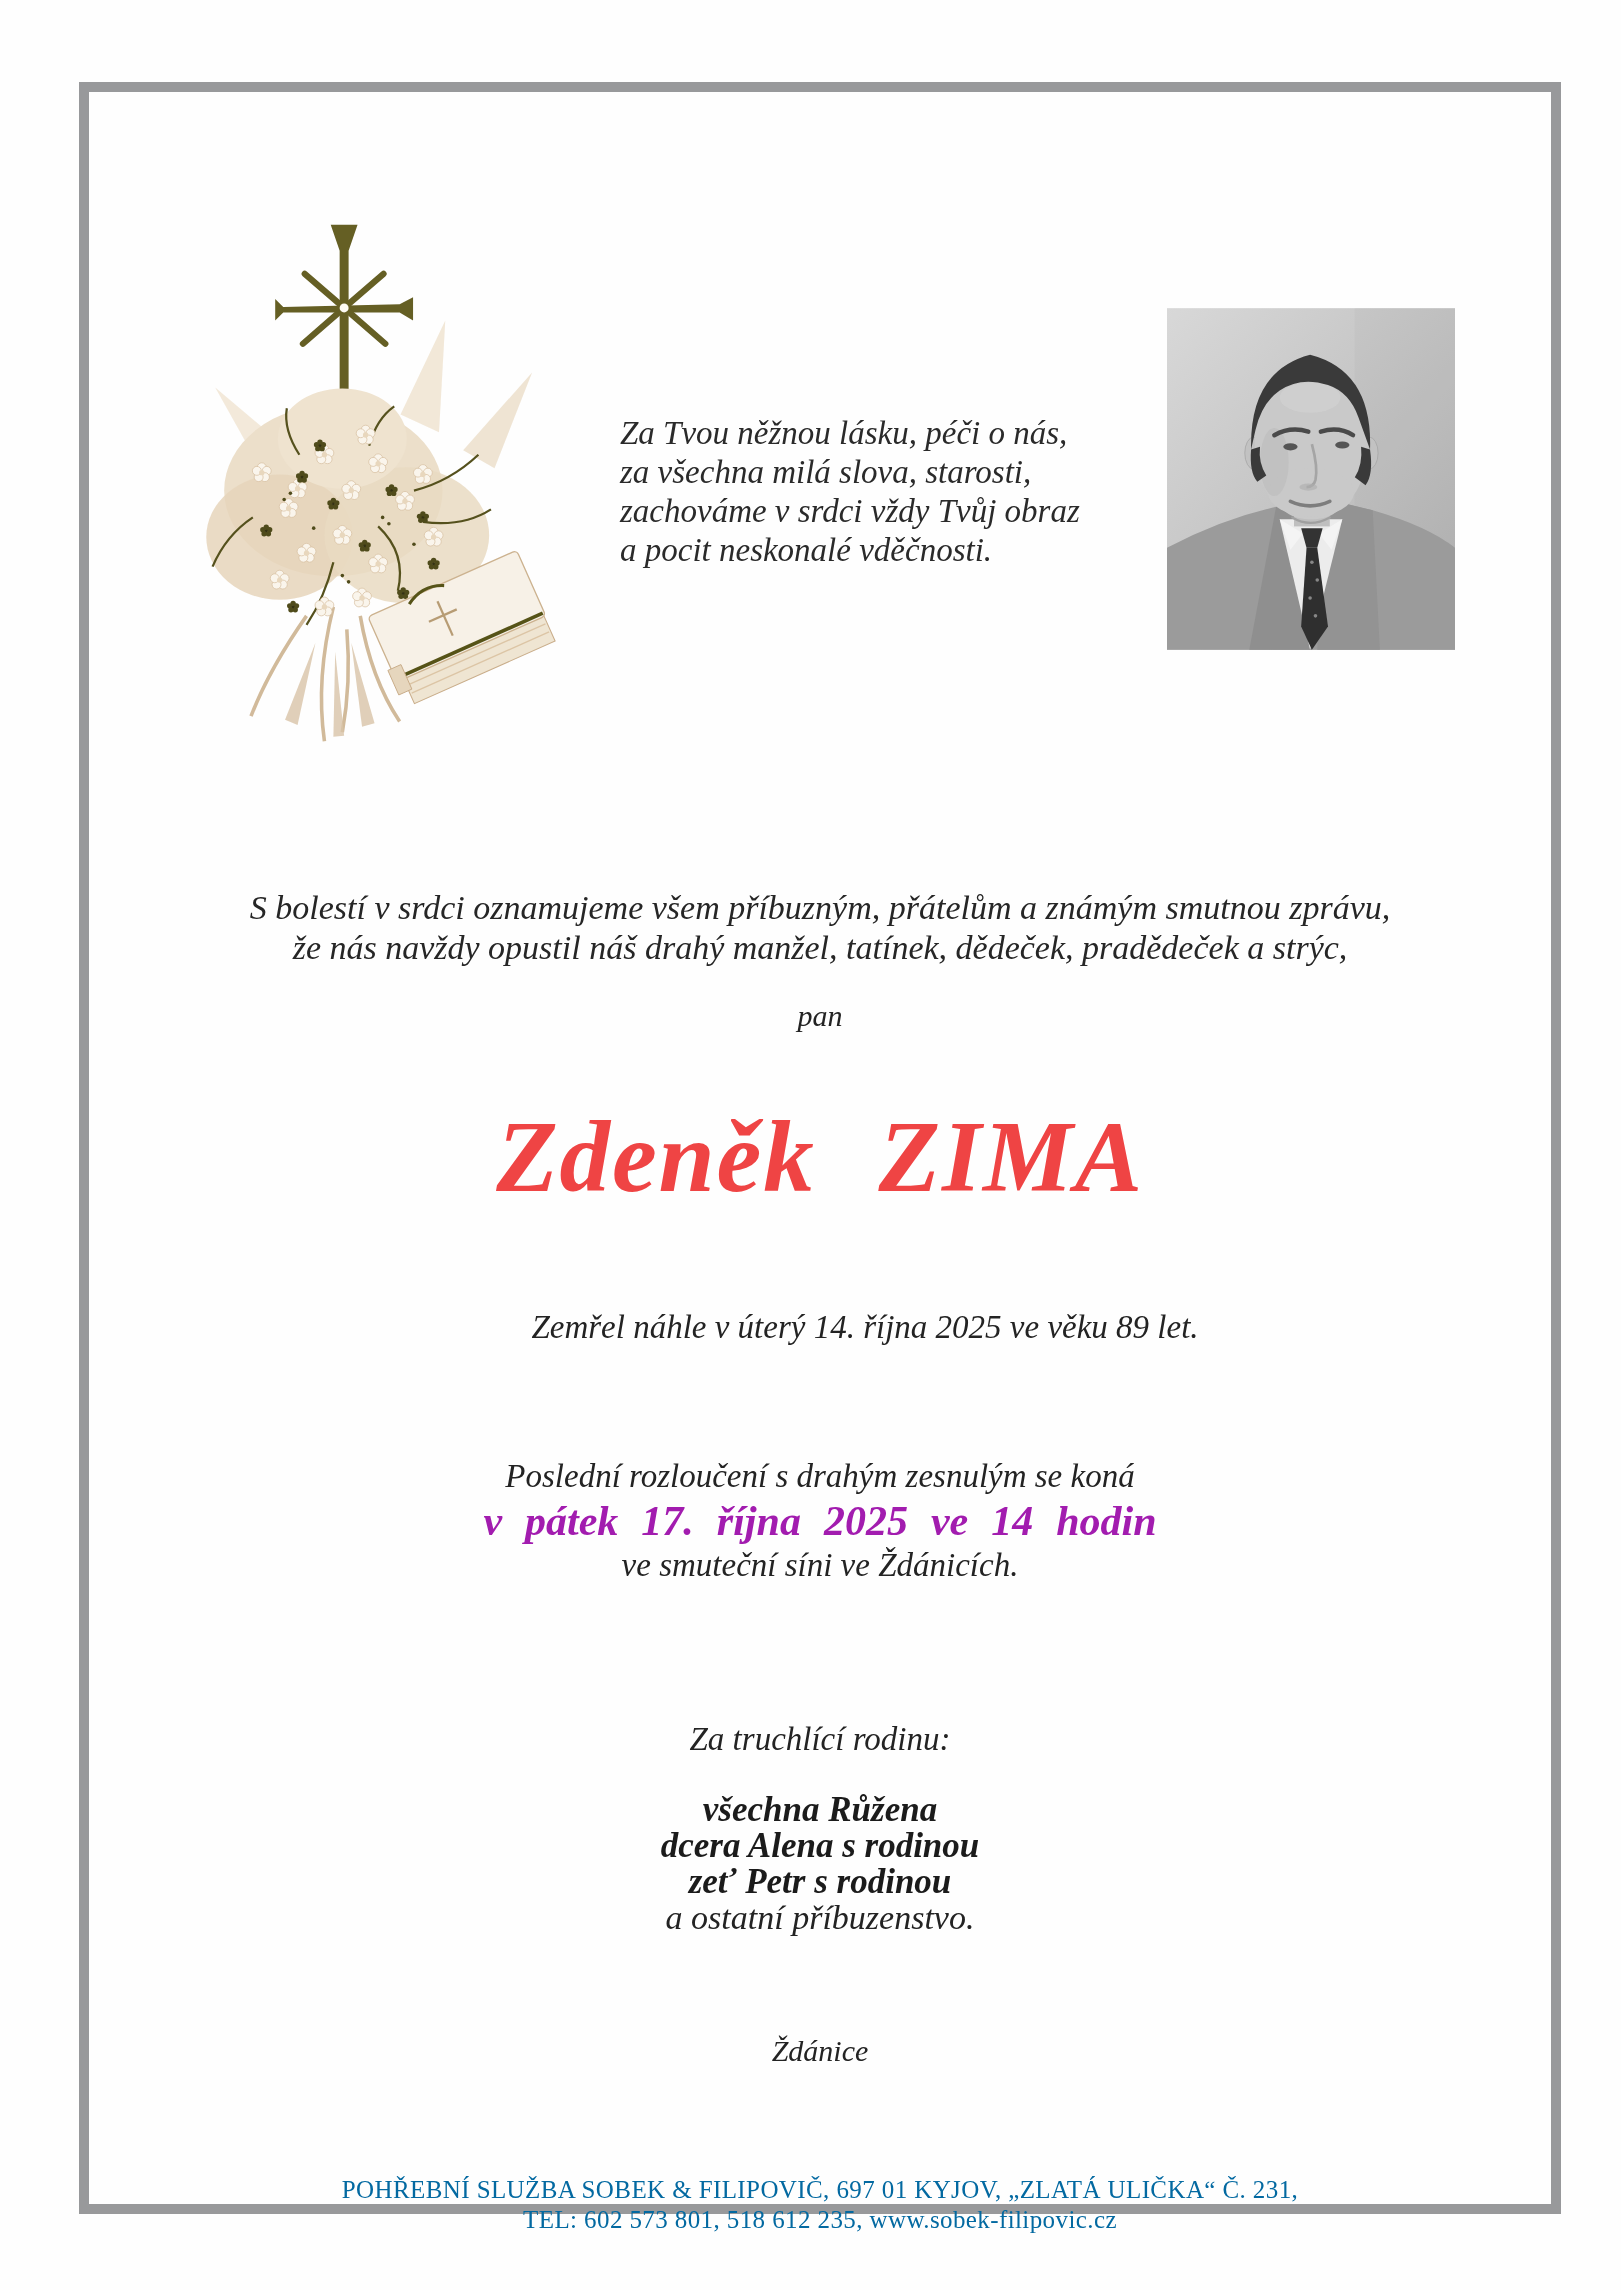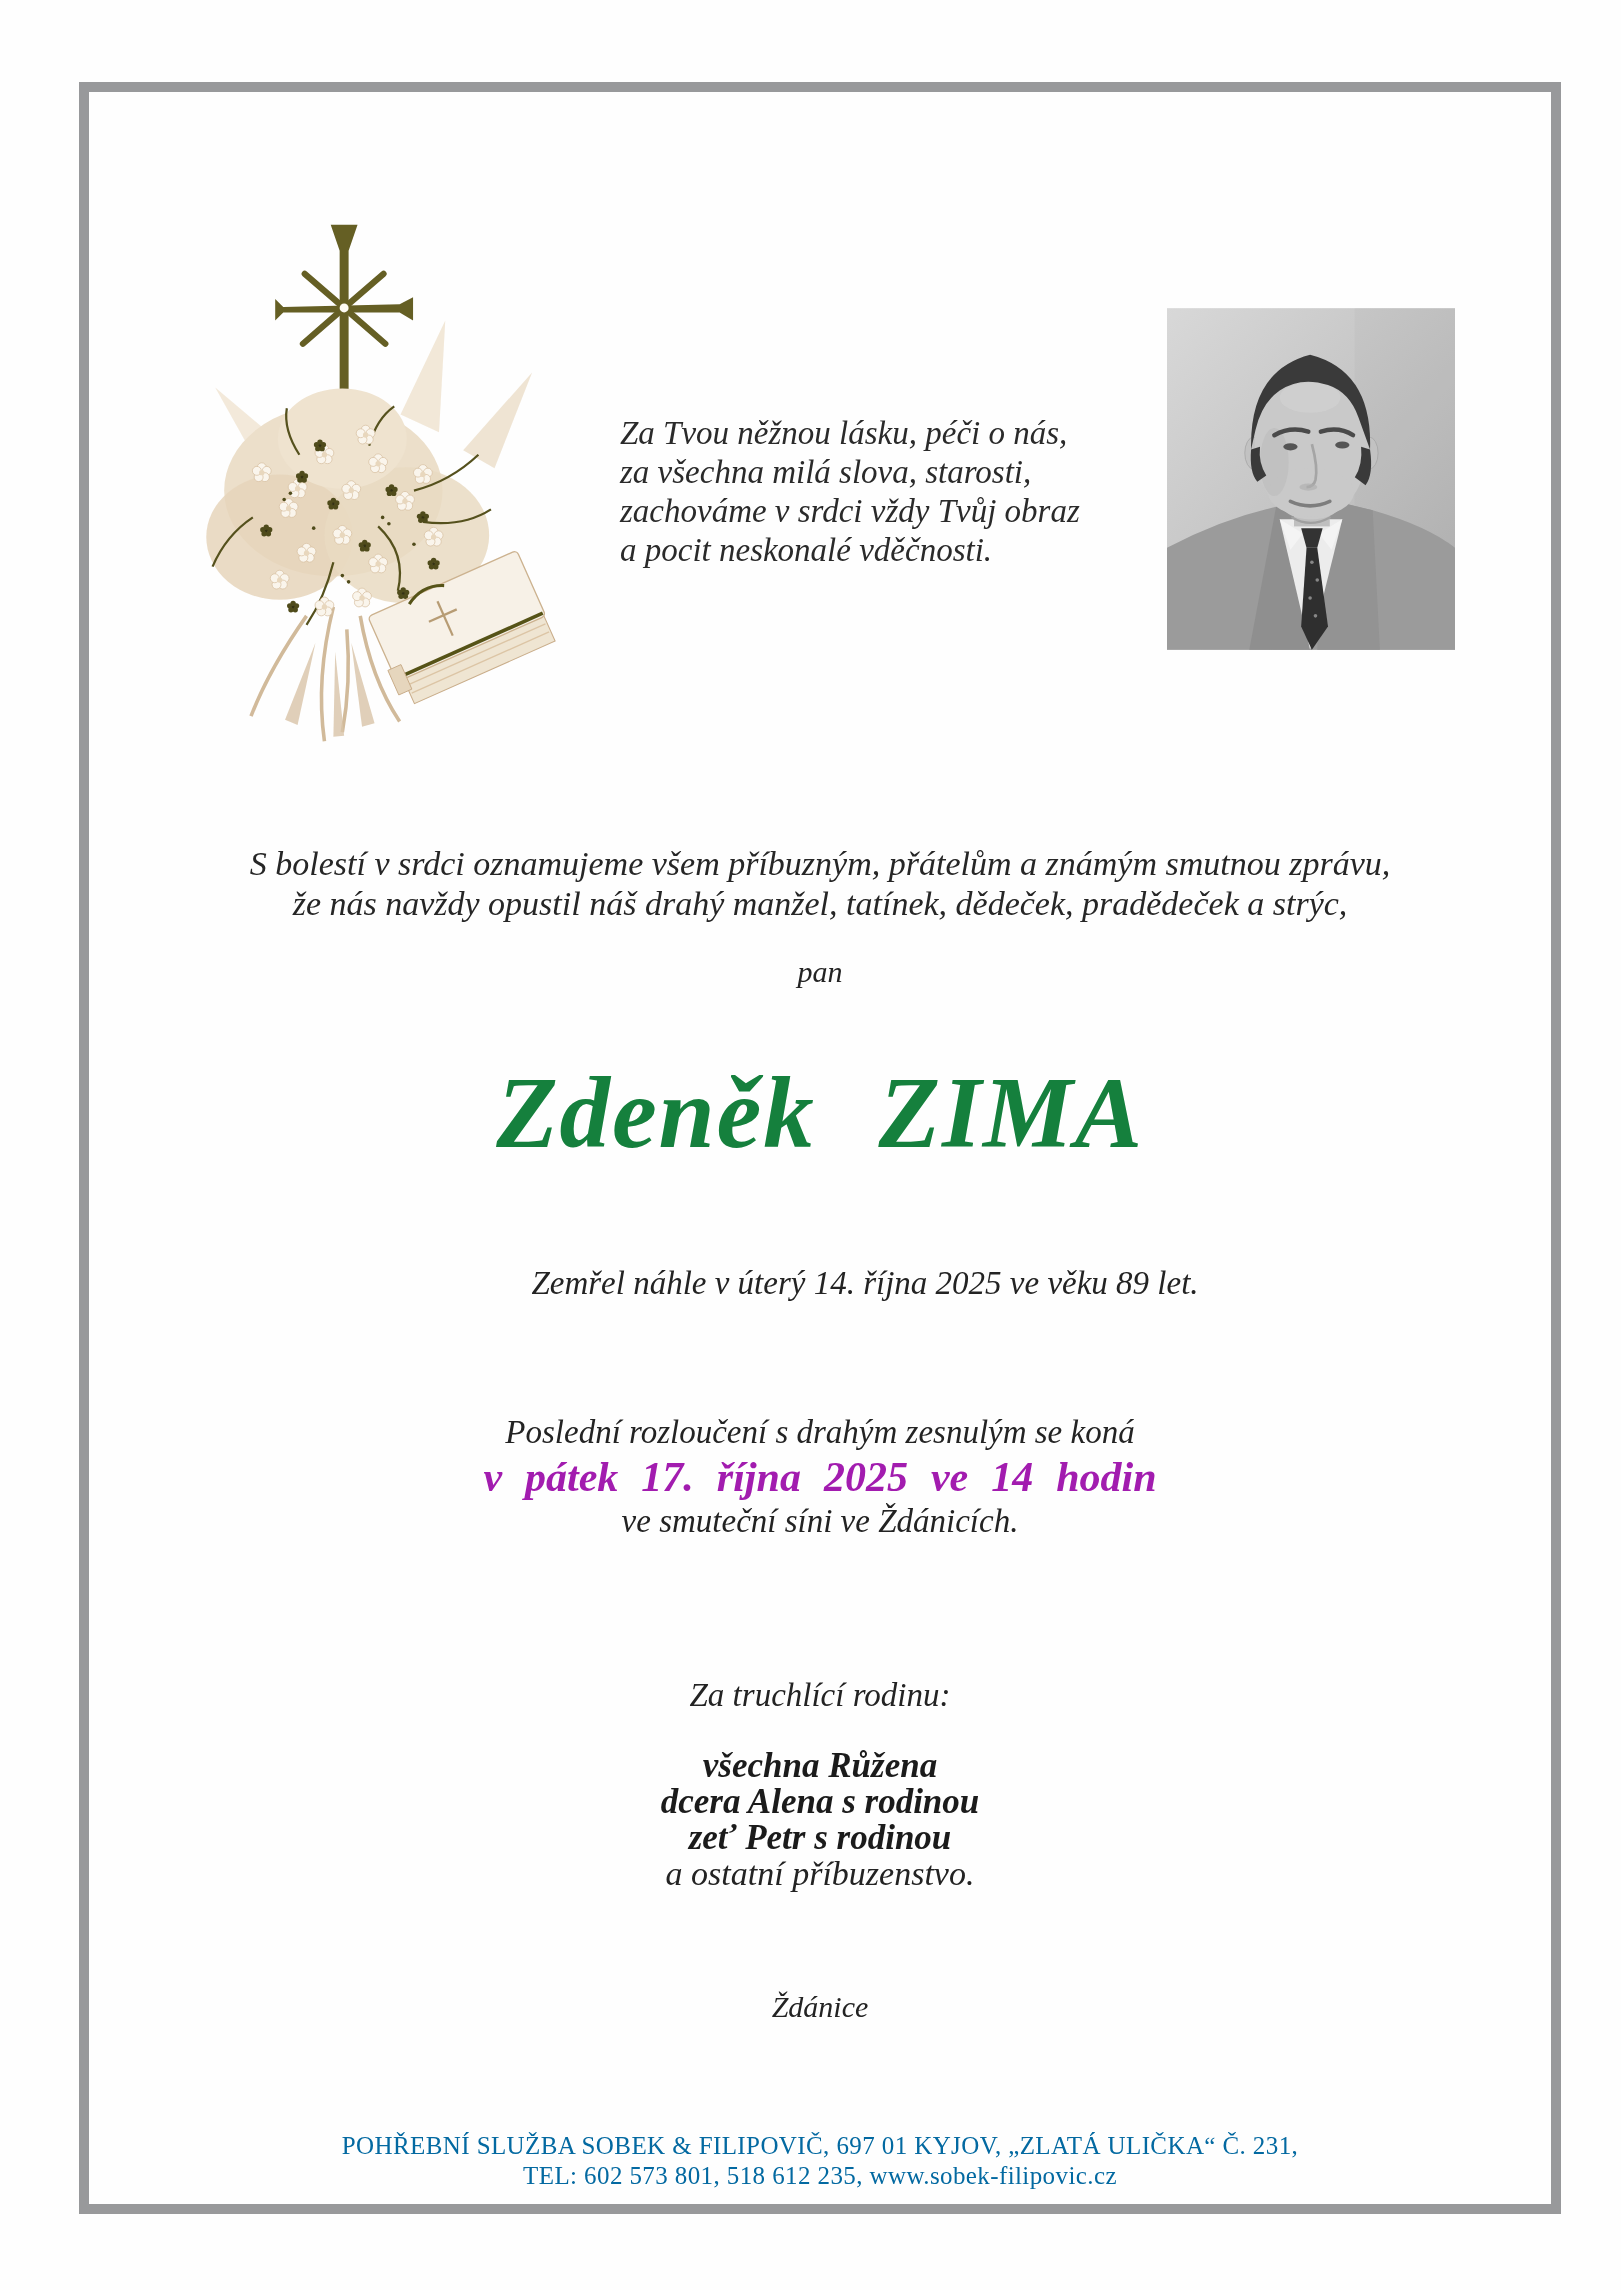--- a/index.html
+++ b/index.html
@@ -13,27 +13,27 @@
     border:10.7px solid var(--frame-color,#98999b); box-sizing:border-box;
   }
   .artwork { position:absolute; left:199px; top:222px; }
   .photo   { position:absolute; left:1167px; top:308px; }
 
   .poem {
     position:absolute; left:620px; top:414px; width:555px;
     font-style:italic; font-size:33px; line-height:39px; text-align:left;
     color:#2a2a2a;
   }
-  .centered { position:absolute; left:79px; width:1482px; text-align:center; }
+  .centered { position:absolute; left:79px; width:1482px; text-align:center;margin-top:44px; }
 
   .announcement { top:844px; font-style:italic; font-size:34px; line-height:40px; color:#262626; }
   .salutation   { top:955px; font-style:italic; font-size:30px; }
   .deceased-name{
     top:1055px; font-style:italic; font-weight:bold; font-size:101px;
-    letter-spacing:1.8px; word-spacing:36px; color:#15803d;
+    letter-spacing:1.8px; word-spacing:36px; color:#ef4444;
   }
   .death-notice { top:1265px; font-style:italic; font-size:33px;padding-left:45px; }
   .farewell     { top:1413px; font-style:italic; font-size:33px; line-height:39px; }
   .farewell .strong {
     font-weight:bold; font-size:42px; line-height:50px; word-spacing:12.5px; color:#a21caf;
   }
   .family-intro { top:1677px; font-style:italic; font-size:33px; }
   .family-list  { top:1748px; font-style:italic; font-size:34px; line-height:36px; }
   .family-list .member { font-weight:bold; font-size:35px; color:#1b1b1b; }
   .place        { top:1990px; font-style:italic; font-size:30px;text-align:center; }

